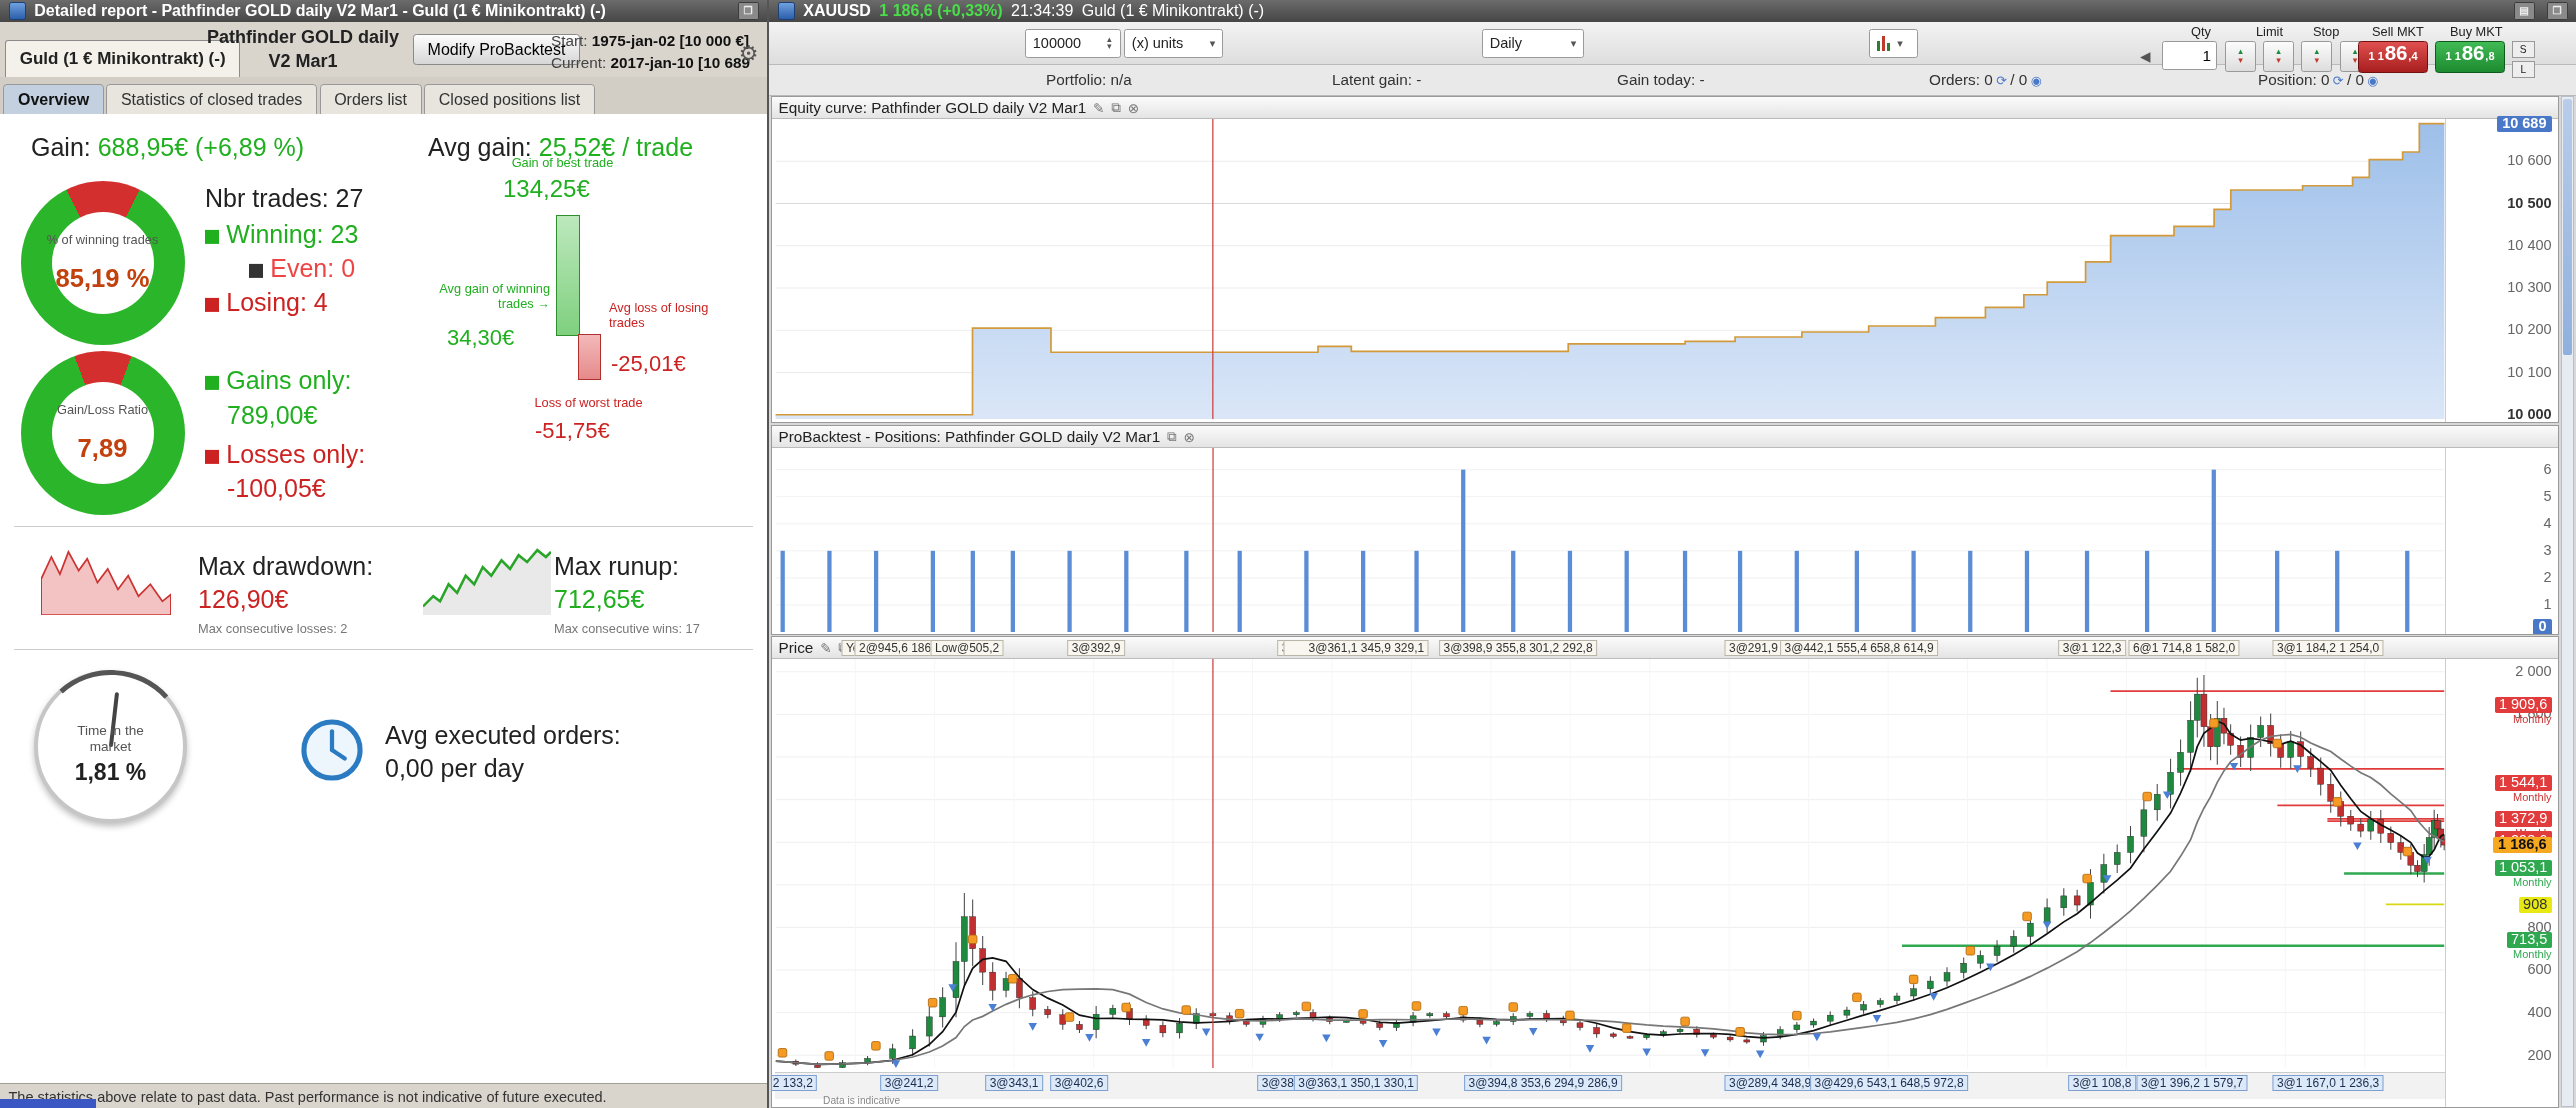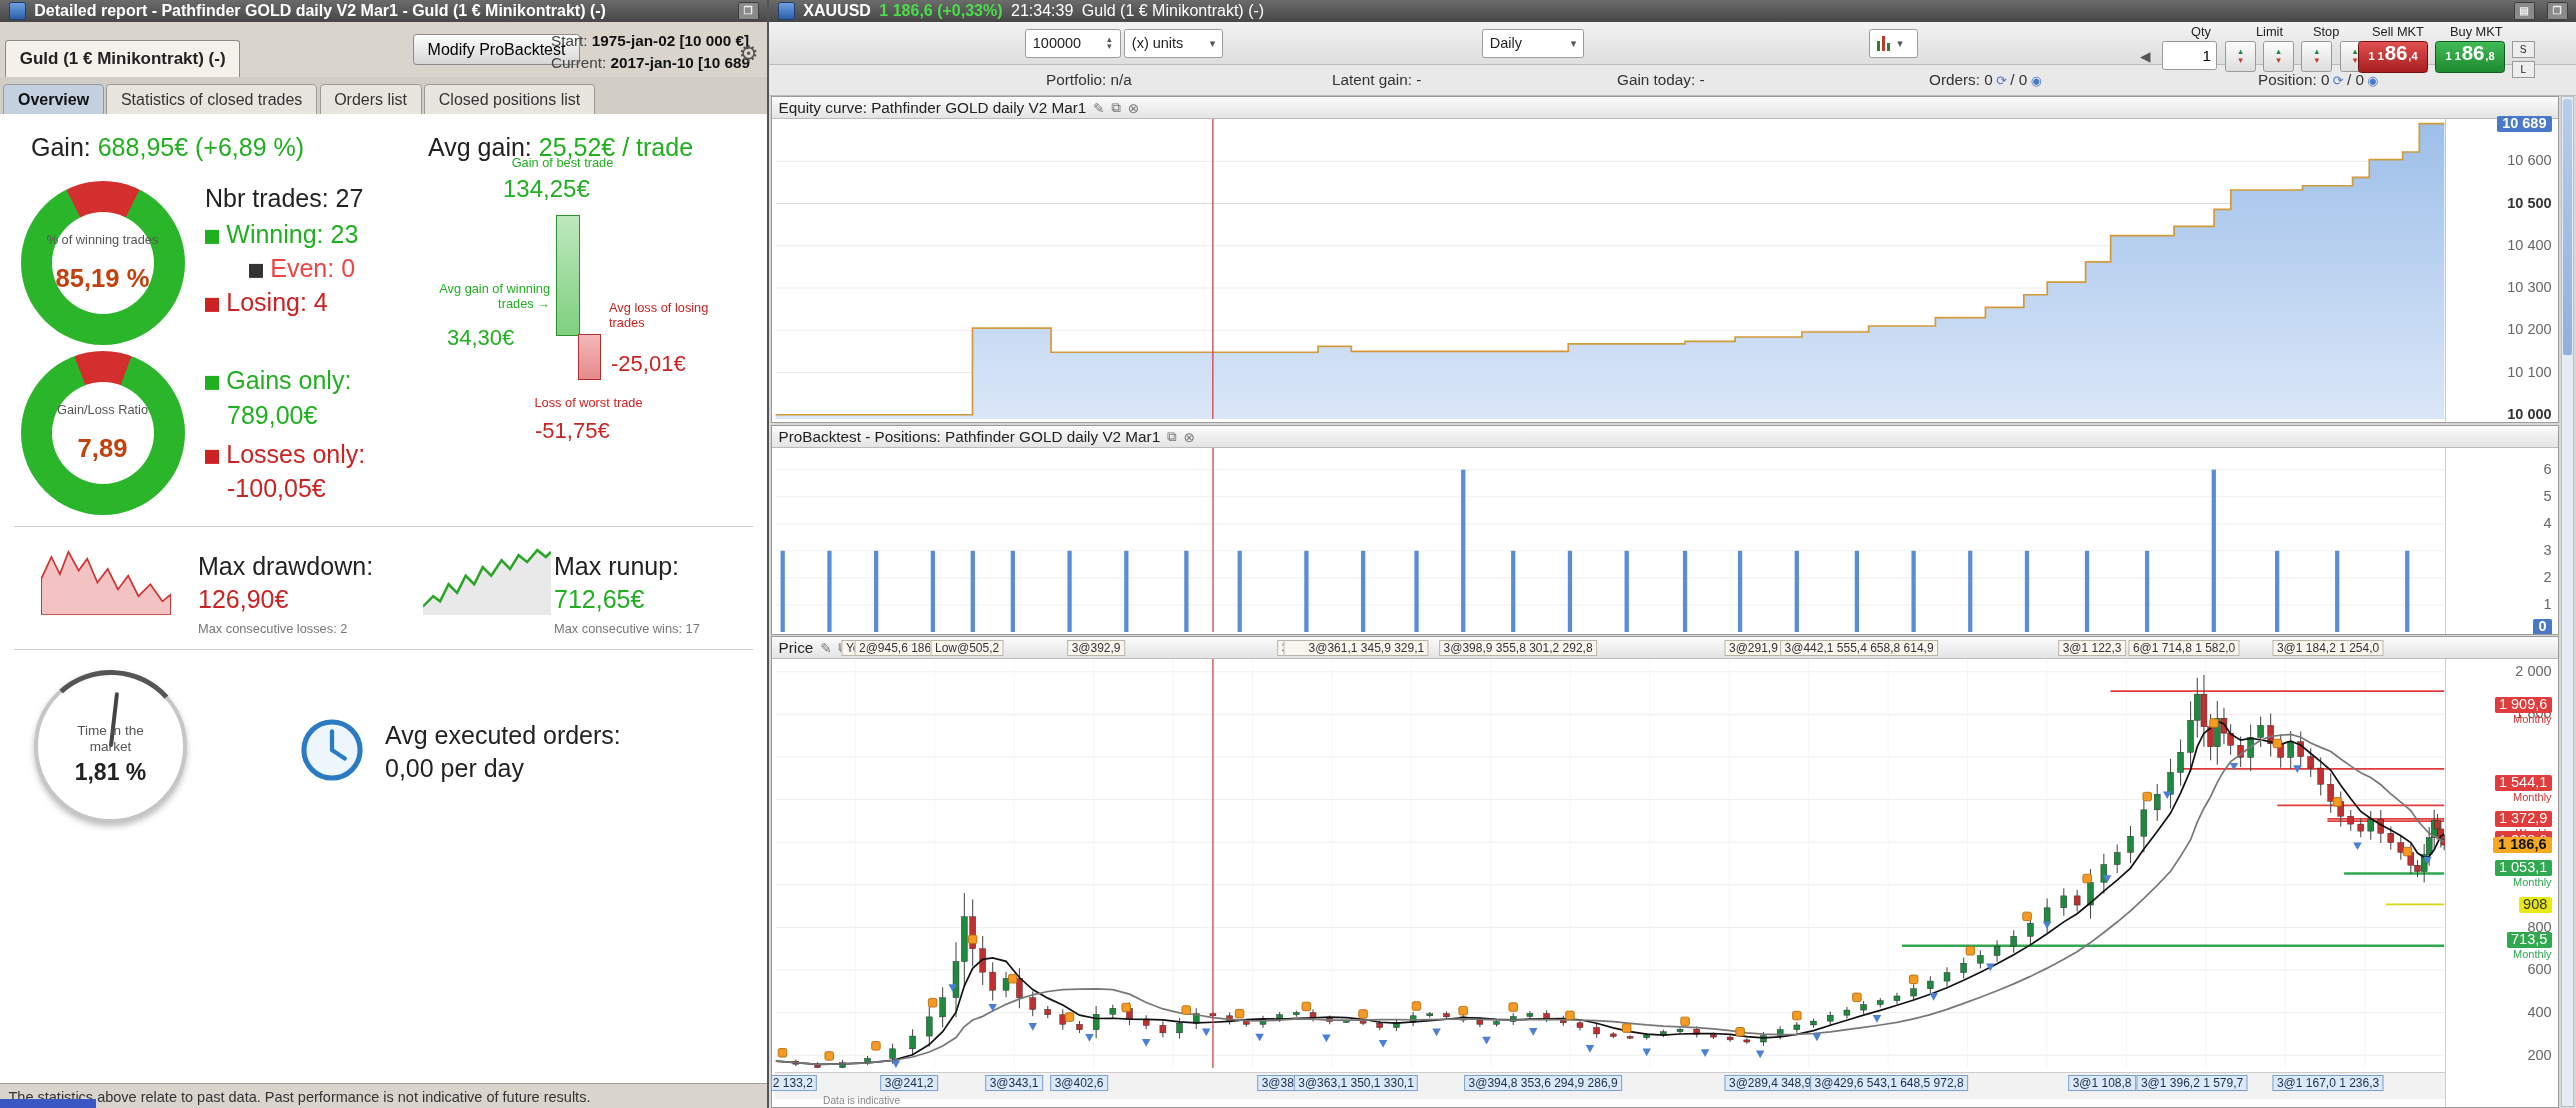--- a/index.html
+++ b/index.html
@@ -120,20 +120,24 @@
   <section class="report-window">
     <header class="titlebar">
       <span class="appico"></span>
       <span>Detailed report - Pathfinder GOLD daily V2 Mar1 - Guld (1 € Minikontrakt) (-)</span>
       <span class="spacer"></span>
       <span class="winbtn">❐</span>
     </header>
 
     <div class="rw-instr">
       <div class="instr-tab">Guld (1 € Minikontrakt) (-)</div>
+      <div class="strat-head">
+        <div>Pathfinder GOLD daily V2 Mar1</div>
+        <div>Daily</div>
+      </div>
       <button class="modify-btn">Modify ProBacktest</button>
       <div class="startcur">
         <div><span>Start:</span> <b>1975-jan-02 [10 000 €]</b></div>
         <div><span>Current:</span> <b>2017-jan-10 [10 689 €]</b></div>
       </div>
       <span class="rw-gear">⚙</span>
     </div>
 
     <nav class="subtabs" id="subtabs">
         <div class="subtab active">Overview</div>
@@ -227,21 +231,21 @@
       <svg style="position:absolute;left:298px;top:602px;" width="68" height="68" viewBox="0 0 80 80">
         <circle cx="40" cy="40" r="33" fill="#eef6fd" stroke="#2b7bc2" stroke-width="6"></circle>
         <line x1="40" y1="40" x2="40" y2="18" stroke="#2b7bc2" stroke-width="5" stroke-linecap="round"></line>
         <line x1="40" y1="40" x2="55" y2="50" stroke="#2b7bc2" stroke-width="5" stroke-linecap="round"></line>
       </svg>
       <div class="statline" style="left:385px;top:607px;">Avg executed orders:</div>
       <div class="statline" style="left:385px;top:640px;">0,00 per day</div>
     </div>
 
     <footer class="statusbar">
-      <span>The statistics above relate to past data. Past performance is not indicative of future results.</span>
+      <span>The statistics above relate to past data. Past performance is not indicative of future executed.</span>
     </footer>
   </section>
 
   <section class="chart-window">
     <header class="titlebar">
       <span class="appico"></span>
       <span>XAUUSD</span>
       <span class="cw-price">1 186,6 (+0,33%)</span>
       <span style="font-weight:normal;">21:34:39</span>
       <span style="font-weight:normal;">Guld (1 € Minikontrakt) (-)</span>

